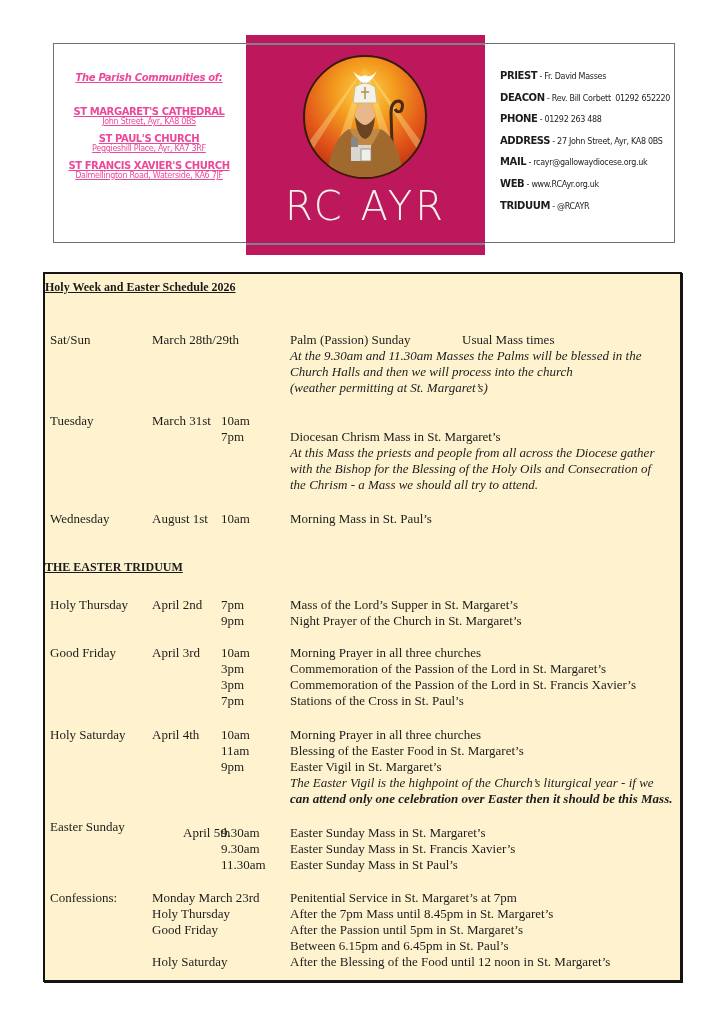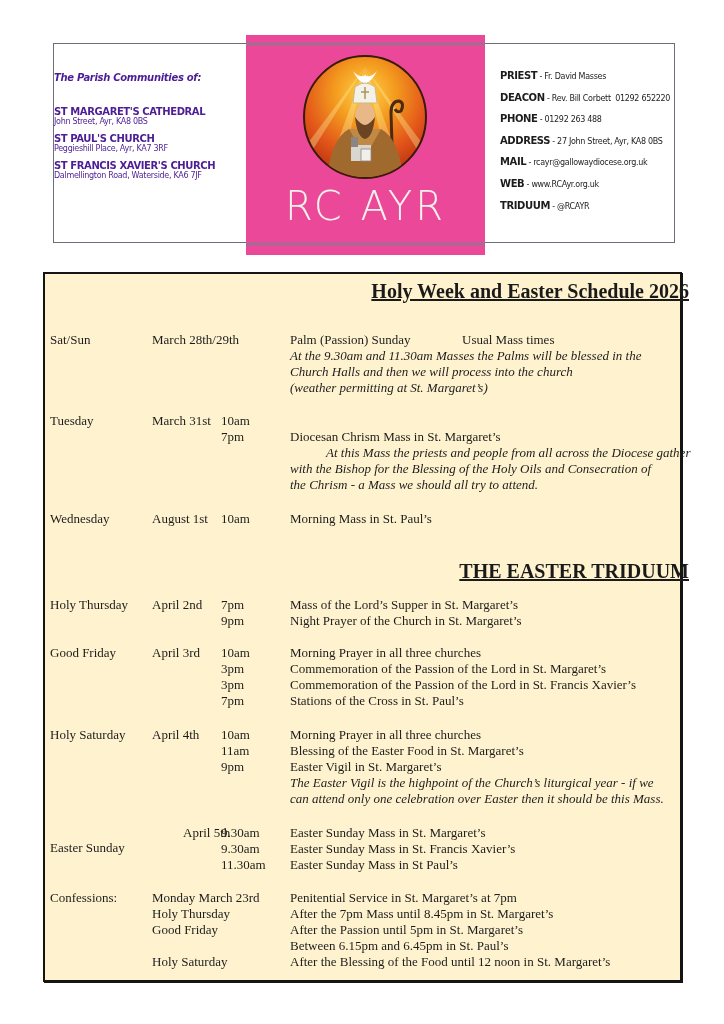--- a/index.html
+++ b/index.html
@@ -6,29 +6,29 @@
   body {
     width: 724px; height: 1024px; background: #ffffff; position: relative; overflow: hidden;
     font-family: "Liberation Serif", serif;
   }
   
   .hdr-box {
     position: absolute; left: 53px; top: 43px; width: 622px; height: 200px;
     border: 1.5px solid #6b6f7a; box-sizing: border-box; background: #fff;
   }
   .hdr-left {
-    position: absolute; left: 54px; top: 60px; width: 190px; text-align: left;
-    font-family: "DejaVu Sans", sans-serif; color: #4c1d95;
+    position: absolute; left: 54px; top: 60px; width: 190px; text-align: center;
+    font-family: "DejaVu Sans", sans-serif; color: #ec4899; text-decoration: underline;
   }
   .hdr-left .intro { font-style: italic; font-weight: bold; font-size: 10px; margin-top: 12px; letter-spacing: -0.3px; }
   .hdr-left .church { font-weight: bold; font-size: 10px; letter-spacing: -0.4px; }
   .hdr-left .addr { font-size: 8px; letter-spacing: -0.3px; margin-bottom: 7px; }
   .hdr-left .church.first { margin-top: 23px; }
   .navy {
-    position: absolute; left: 246px; top: 35px; width: 239px; height: 220px; background: #ec4899;
+    position: absolute; left: 246px; top: 35px; width: 239px; height: 220px; background: #be185d;
   }
   .navy .line { position: absolute; left: 0; width: 100%; height: 1.5px; background: #7c8190; }
   .logo-circle {
     position: absolute; left: 57px; top: 20px; width: 124px; height: 124px; border-radius: 50%;
     background: radial-gradient(circle at 50% 30%, #ffd24a 0%, #f39a1e 30%, #e2551a 60%, #b8300f 85%, #5a1a0a 100%);
     border: 2px solid #3a1a0c; box-sizing: border-box; overflow: hidden;
   }
   .logo-title {
     position: absolute; left: 0; width: 100%; top: 148px; text-align: center;
     color: #f3f1ea; font-family: "DejaVu Sans", sans-serif; font-weight: 300;
@@ -39,22 +39,22 @@
   }
   .hdr-right .row { height: 21.6px; font-size: 8px; white-space: nowrap; letter-spacing: -0.3px; }
   .hdr-right .lbl { font-weight: bold; font-size: 10px; letter-spacing: -0.4px; }
   
   .sched {
     position: absolute; left: 43px; top: 272px; width: 639px; height: 710px;
     background: #fff3cf; border: 2px solid #141414; box-sizing: border-box;
     box-shadow: 1px 1px 0 #141414;
   }
   .title {
-    position: absolute; left: 9px; width: 100%; text-align: right; font-weight: bold;
-    font-size: 20px; text-decoration: underline; color: #1a1a1a;
+    position: absolute; left: 0; width: 100%; text-align: left; font-weight: bold;
+    font-size: 12px; text-decoration: underline; color: #1a1a1a;
   }
   .r { position: absolute; font-size: 13px; color: #1c1c1c; white-space: nowrap; line-height: 16px; }
   .it { font-style: italic; }
   .c-day { left: 5px; }
   .c-date { left: 107px; }
   .c-time { left: 176px; }
   .c-desc { left: 245px; }
   .c-extra { left: 417px; }
 </style>
 </head>
@@ -127,21 +127,21 @@
   <div class="r c-extra" style="top:58px;">Usual Mass times</div>
   <div class="r c-desc it" style="top:74px;">At the 9.30am and 11.30am Masses the Palms will be blessed in the</div>
   <div class="r c-desc it" style="top:90px;">Church Halls and then we will process into the church</div>
   <div class="r c-desc it" style="top:106px;">(weather permitting at St. Margaret’s)</div>
 
   <div class="r c-day" style="top:139px;">Tuesday</div>
   <div class="r c-date" style="top:139px;">March 31st</div>
   <div class="r c-time" style="top:139px;">10am</div>
   <div class="r c-time" style="top:155px;">7pm</div>
   <div class="r c-desc" style="top:155px;">Diocesan Chrism Mass in St. Margaret’s</div>
-  <div class="r c-desc it" style="top:171px;margin-left:36px;">At this Mass the priests and people from all across the Diocese gather</div>
+  <div class="r c-desc it" style="top:171px;">At this Mass the priests and people from all across the Diocese gather</div>
   <div class="r c-desc it" style="top:187px;">with the Bishop for the Blessing of the Holy Oils and Consecration of</div>
   <div class="r c-desc it" style="top:203px;">the Chrism - a Mass we should all try to attend.</div>
 
   <div class="r c-day" style="top:237px;">Wednesday</div>
   <div class="r c-date" style="top:237px;">August 1st</div>
   <div class="r c-time" style="top:237px;">10am</div>
   <div class="r c-desc" style="top:237px;">Morning Mass in St. Paul’s</div>
 
   <div class="title" style="top:286px;">THE EASTER TRIDUUM</div>
 
@@ -165,23 +165,23 @@
 
   <div class="r c-day" style="top:453px;">Holy Saturday</div>
   <div class="r c-date" style="top:453px;">April 4th</div>
   <div class="r c-time" style="top:453px;">10am</div>
   <div class="r c-desc" style="top:453px;">Morning Prayer in all three churches</div>
   <div class="r c-time" style="top:469px;">11am</div>
   <div class="r c-desc" style="top:469px;">Blessing of the Easter Food in St. Margaret’s</div>
   <div class="r c-time" style="top:485px;">9pm</div>
   <div class="r c-desc" style="top:485px;">Easter Vigil in St. Margaret’s</div>
   <div class="r c-desc it" style="top:501px;">The Easter Vigil is the highpoint of the Church’s liturgical year - if we</div>
-  <div class="r c-desc it" style="top:517px;">can attend only one celebration over Easter then it should be this Mass.</div>
+  <div class="r c-desc it" style="top:517px;font-weight:bold;">can attend only one celebration over Easter then it should be this Mass.</div>
 
-  <div class="r c-day" style="top:566px;">Easter Sunday</div>
+  <div class="r c-day" style="top:545px;">Easter Sunday</div>
   <div class="r c-date" style="top:551px;margin-left:31px;">April 5th</div>
   <div class="r c-time" style="top:551px;">9.30am</div>
   <div class="r c-desc" style="top:551px;">Easter Sunday Mass in St. Margaret’s</div>
   <div class="r c-time" style="top:567px;">9.30am</div>
   <div class="r c-desc" style="top:567px;">Easter Sunday Mass in St. Francis Xavier’s</div>
   <div class="r c-time" style="top:583px;">11.30am</div>
   <div class="r c-desc" style="top:583px;">Easter Sunday Mass in St Paul’s</div>
 
   <div class="r c-day" style="top:616px;">Confessions:</div>
   <div class="r c-date" style="top:616px;">Monday March 23rd</div>

